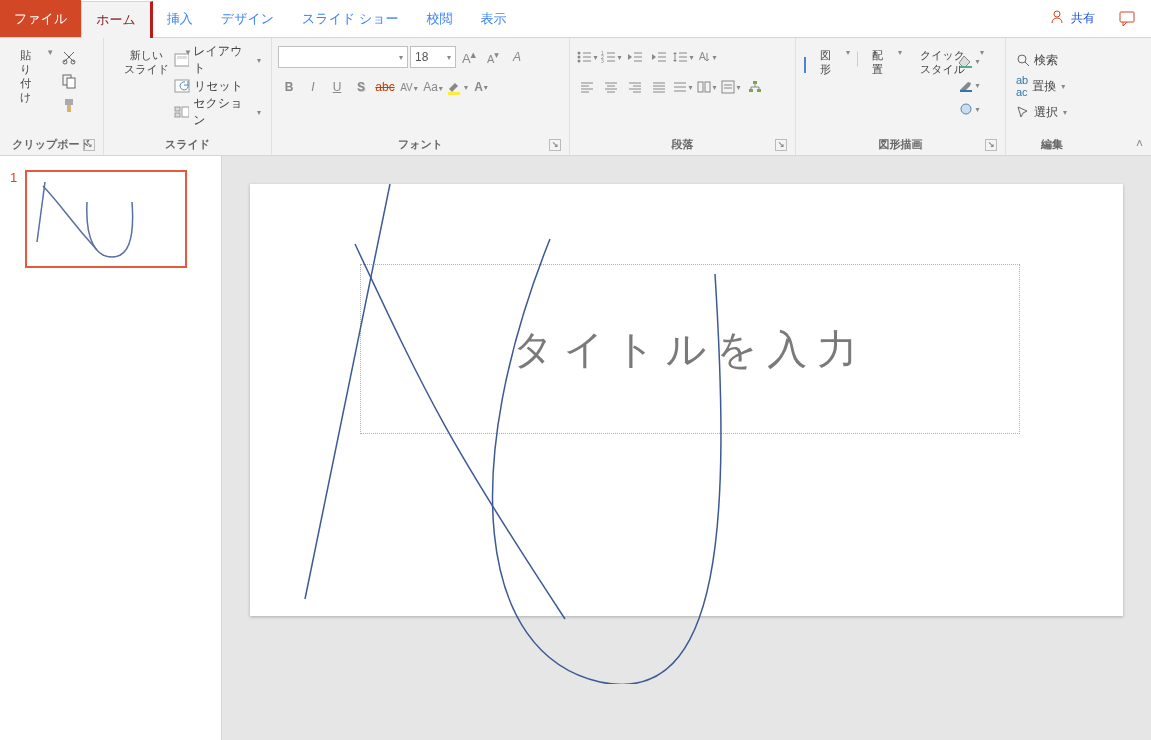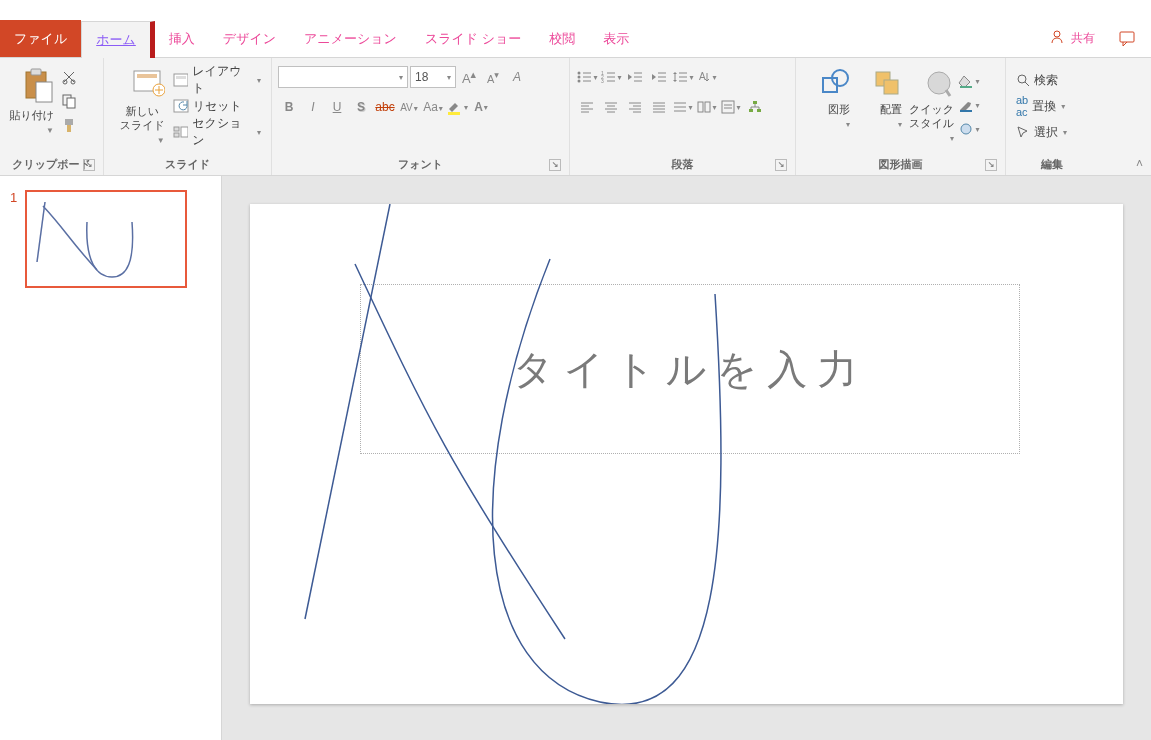--- a/index.html
+++ b/index.html
@@ -1,72 +1,71 @@
 <!DOCTYPE html>
 <html><head>
 <meta charset="utf-8">
 <style>
   * { box-sizing: border-box; margin: 0; padding: 0; font-family: "Meiryo UI", "Segoe UI", sans-serif; }
   body { width: 1151px; height: 740px; background: #fff; overflow: hidden; font-size: 12px; color: #444; }
 
   
-  .tabbar { height: 38px; display: flex; align-items: stretch; border-bottom: 1px solid #d6d6d6; margin-top: 20px; }
-  .tab { padding: 0 14px; display: flex; align-items: center; font-size: 13px; color: #ec4899; cursor: default; }
+  .tabbar { height: 38px; display: flex; align-items: stretch; border-bottom: 1px solid #d6d6d6; }
+  .tab { padding: 0 14px; display: flex; align-items: center; font-size: 13px; color: #3b82f6; cursor: default; }
   .tab.file { background: #d24726; color: #fff; }
-  .tab.home { background: #f3f3f3; color: #8b5cf6; border-top: 1px solid #d6d6d6; border-right: 5px solid #b91c1c; border-left: 1px solid #d6d6d6; position: relative; top: 1px; text-decoration: underline; }
+  .tab.home { background: #f3f3f3; color: #7f1d1d; border-top: 1px solid #d6d6d6; border-right: 3px solid #b91c1c; border-left: 1px solid #d6d6d6; position: relative; top: 1px; }
   .tellme { flex: 0 0 auto; margin-left: 10px; color: #aaa; display: flex; align-items: center; }
   .tellme svg { margin-right: 4px; }
   .spacer { flex: 1; }
-  .share { display: flex; align-items: center; color: #ec4899; padding: 0 10px; }
+  .share { display: flex; align-items: center; color: #1d4ed8; padding: 0 10px; }
   .share span.icon { margin-right: 6px; }
   .comments { display: flex; align-items: center; padding: 0 14px; color: #d24726; }
 
   
   .ribbon { height: 118px; background: #f3f3f3; border-bottom: 1px solid #d6d6d6; display: flex; position: relative; }
   .group { border-right: 1px solid #e0e0e0; display: flex; flex-direction: column; justify-content: flex-end; padding: 4px 6px 0 6px; }
   .group-body { flex: 1; display: flex; align-items: flex-start; gap: 4px; padding-top: 4px; }
   .group-label { height: 22px; text-align: center; font-size: 11px; color: #666; display:flex; align-items:center; justify-content:center; position:relative;font-weight:bold; }
   .dlg-launch { position:absolute; right:2px; bottom:4px; width:12px; height:12px; border:1px solid #bbb; font-size:8px; line-height:10px; text-align:center; color:#888; }
 
-  .bigbtn { display:flex; flex-direction:column; align-items:flex-end; justify-content:flex-start; width:48px; gap:4px; padding-top:2px; }
+  .bigbtn { display:flex; flex-direction:row; align-items:flex-start; justify-content:flex-start; width:48px; gap:14px; padding-top:2px; }
   .bigbtn .lbl { font-size:11px; text-align:center; line-height:14px; }
   .smallcol { display:flex; flex-direction:column; gap:2px; }
   .iconbtn { width:22px; height:22px; display:flex; align-items:center; justify-content:center; }
   .row { display:flex; align-items:center; gap:2px; }
   .dd { font-size:8px; color:#888; margin-left:1px; }
   .menuitem { display:flex; align-items:center; gap:4px; height:24px; padding:0 4px; font-size:12px; }
 
   .fontbox { width:130px; height:22px; border:1px solid #c0c0c0; background:#fff; display:flex; align-items:center; padding:0 4px; color:#999; justify-content:flex-end;}
   .sizebox { width:46px; height:22px; border:1px solid #c0c0c0; background:#fff; display:flex; align-items:center; padding:0 4px; color:#555; justify-content:space-between;text-align:center;}
 
   .collapse { position:absolute; right:8px; bottom:4px; font-size:12px; color:#888; }
 
   
   .workspace { display:flex; height: calc(740px - 38px - 118px); }
   .thumbs { width:222px; background:#fff; border-right:1px solid #d6d6d6; padding:14px 10px; }
   .thumb-wrap { display:flex; gap:8px; }
   .thumb-num { color:#d24726; font-size:13px; }
   .thumb { width:162px; height:98px; border:2px solid #e8593b; background:#fff; position:relative; overflow:hidden; }
   .editor { flex:1; background:#e6e6e6; display:flex; align-items:flex-start; justify-content:center; padding:28px 28px; overflow:hidden; }
-  .slide { width:880px; height:500px; background:#fff; box-shadow:0 1px 3px rgba(0,0,0,0.25); position:relative; }
+  .slide { width:880px; height:432px; background:#fff; box-shadow:0 1px 3px rgba(0,0,0,0.25); position:relative; }
   .ph { position:absolute; border:1px dotted #b0b0b0; display:flex; align-items:center; justify-content:center; }
   .ph.title { left:110px; top:80px; width:660px; height:170px; font-size:40px; color:#7a7a7a; font-family:"Yu Gothic Light","Segoe UI Light",sans-serif; letter-spacing:10px;}
   .ph.sub { left:110px; top:258px; width:660px; height:120px; font-size:20px; color:#7a7a7a; letter-spacing:6px; align-items:flex-start; padding-top:8px; }
 
   svg.ink { position:absolute; top:0; left:0; pointer-events:none; }
 </style>
 </head>
 <body>
 
 <div class="tabbar">
   <div class="tab file">ファイル</div>
   <div class="tab home">ホーム</div>
   <div class="tab">挿入</div>
   <div class="tab">デザイン</div>
-  <div class="tab">アニメーション</div>
   <div class="tab">スライド ショー</div>
   <div class="tab">校閲</div>
   <div class="tab">表示</div>
   <div class="spacer"></div>
   <div class="share">
     <span class="icon">
       <svg width="16" height="16">
           <circle cx="8" cy="5" r="3" fill="none" stroke="#d24726"></circle>
           <path d="M3 14c0-3 2-5 5-5s5 2 5 5" fill="none" stroke="#d24726"></path>
         </svg>

